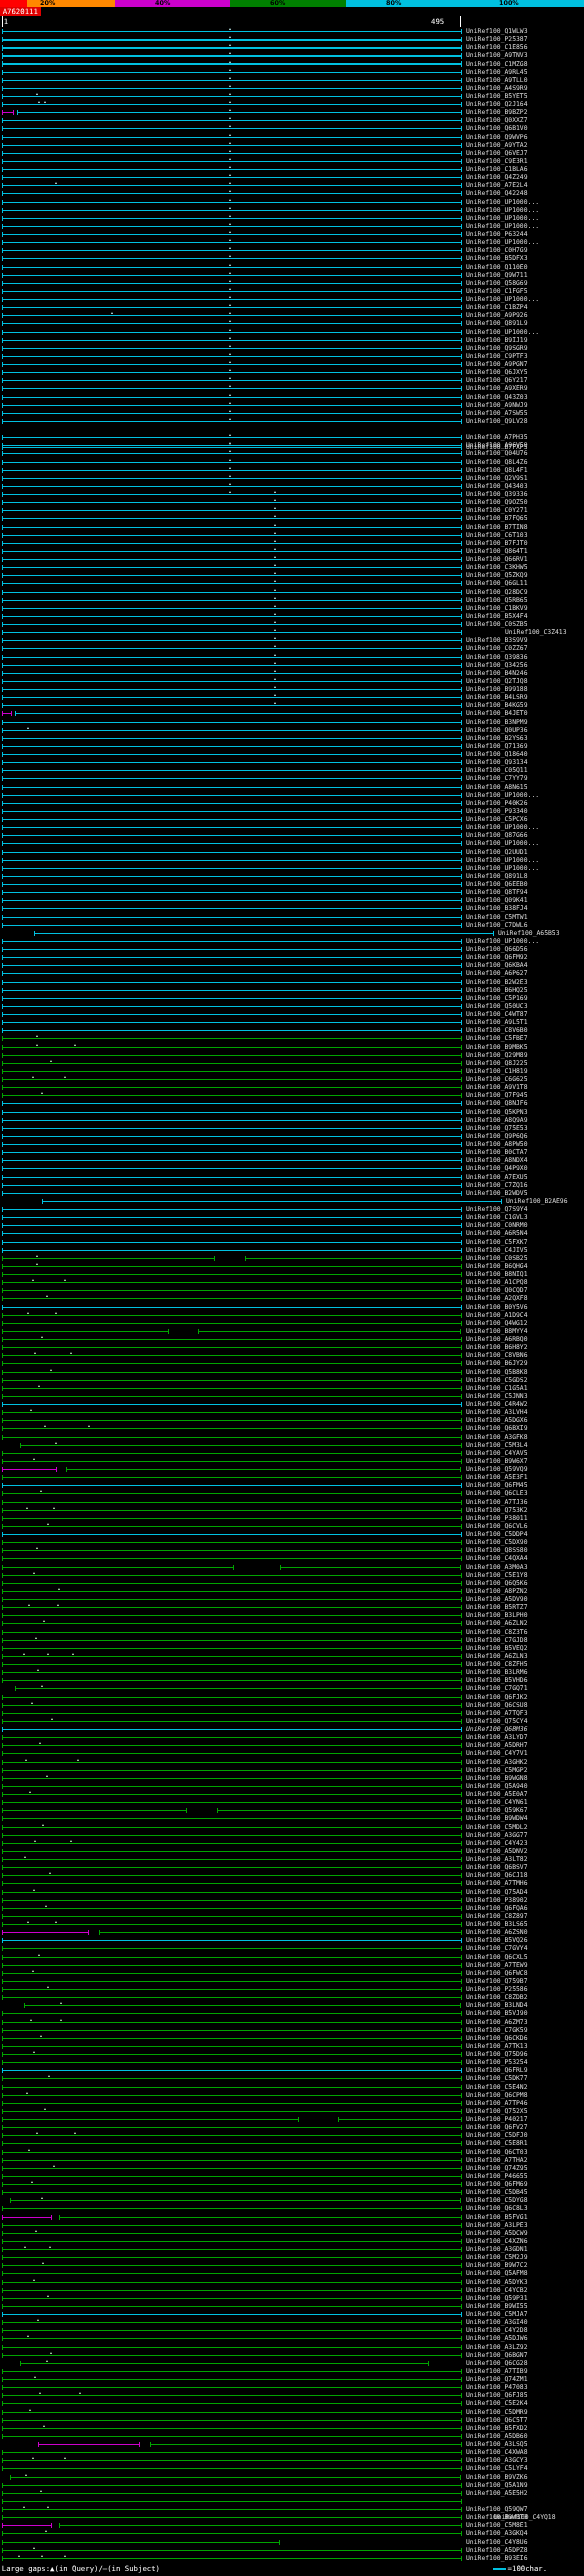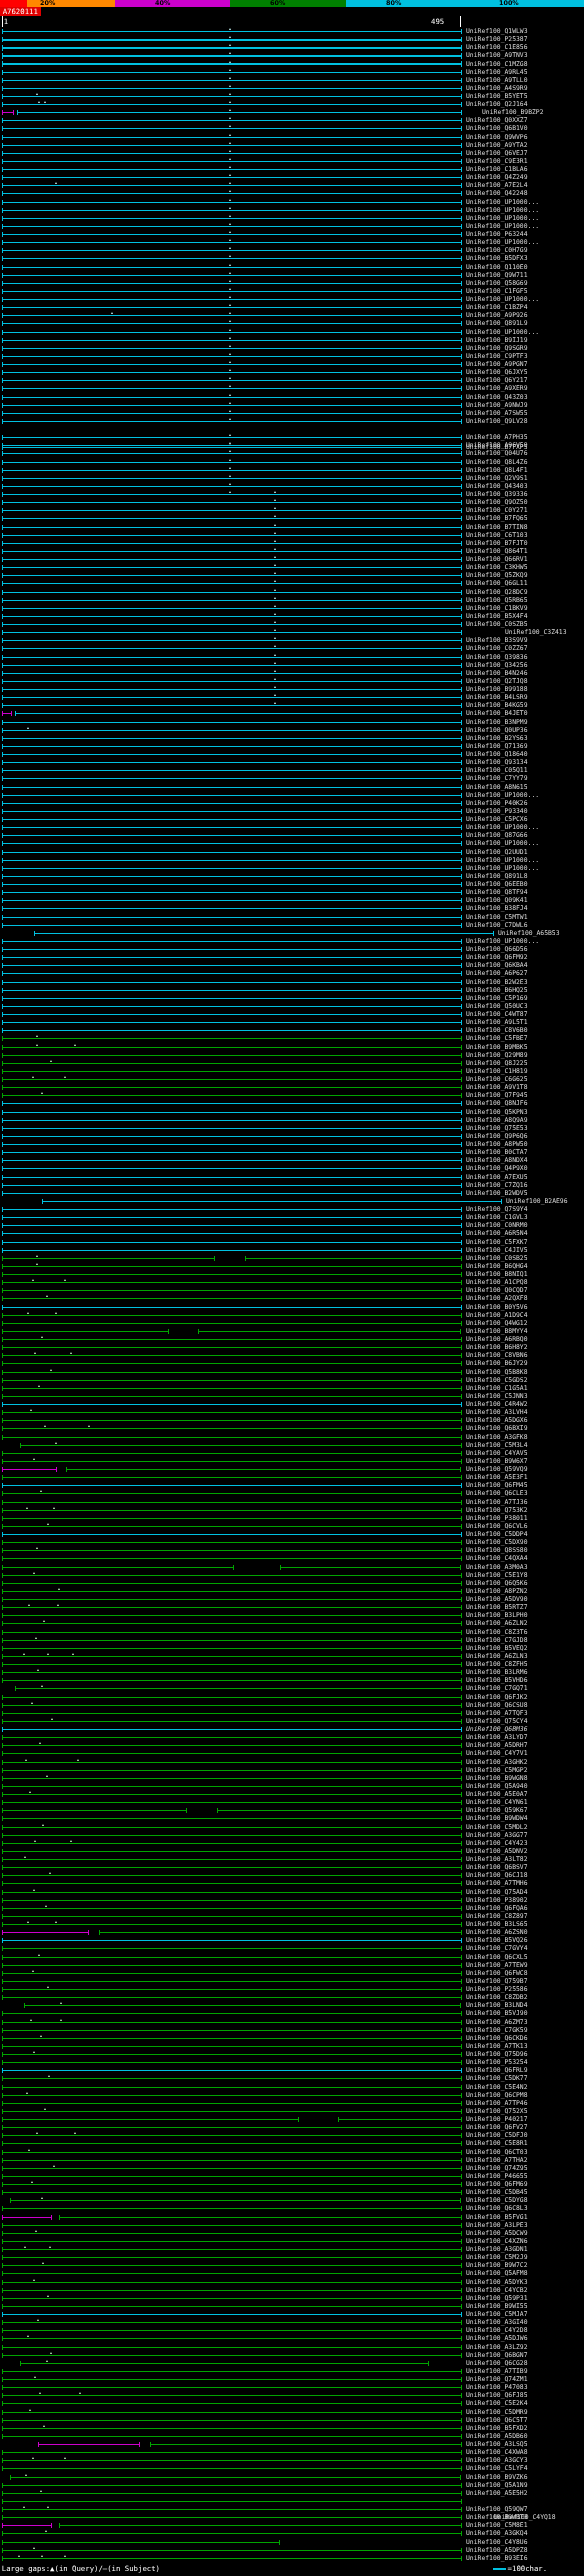--- a/index.html
+++ b/index.html
@@ -105,21 +105,21 @@
       <div class="bar" style="left: 1.8px; width: 460px; top: 2.7px; background: rgb(0, 192, 224);"></div>
       <div class="mark" style="left: 38px; top: 0px; border-bottom: 2.7px solid rgb(204, 255, 255);"></div>
       <div class="mark" style="left: 44px; top: 0px; border-bottom: 2.7px solid rgb(204, 255, 255);"></div>
       <div class="mark" style="left: 229px; top: 0px; border-bottom: 2.7px solid rgb(204, 255, 255);"></div>
       <span class="label" style="top: 0px;">UniRef100_Q2J164</span>
     </div>
     <div class="row" style="top: 81px; height: 8.1px;">
       <div class="bar" style="left: 1.8px; width: 12px; top: 2.7px; background: rgb(204, 0, 204);"></div>
       <div class="bar" style="left: 16.7px; width: 445px; top: 2.7px; background: rgb(0, 192, 224);"></div>
       <div class="mark" style="left: 229px; top: 0px; border-bottom: 2.7px solid rgb(204, 255, 255);"></div>
-      <span class="label" style="top: 0px; margin-left: 16px;">UniRef100_B9BZP2</span>
+      <span class="label" style="top: 0px;">UniRef100_B9BZP2</span>
     </div>
     <div class="row" style="top: 89px; height: 8.1px;">
       <div class="bar" style="left: 1.8px; width: 460px; top: 2.7px; background: rgb(0, 192, 224);"></div>
       <div class="mark" style="left: 229px; top: 0px; border-bottom: 2.7px solid rgb(204, 255, 255);"></div>
       <span class="label" style="top: 0px;">UniRef100_Q0XXZ7</span>
     </div>
     <div class="row" style="top: 97px; height: 8.1px;">
       <div class="bar" style="left: 1.8px; width: 460px; top: 2.7px; background: rgb(0, 192, 224);"></div>
       <div class="mark" style="left: 229px; top: 0px; border-bottom: 2.7px solid rgb(204, 255, 255);"></div>
       <span class="label" style="top: 0px;">UniRef100_Q6B1V0</span>

